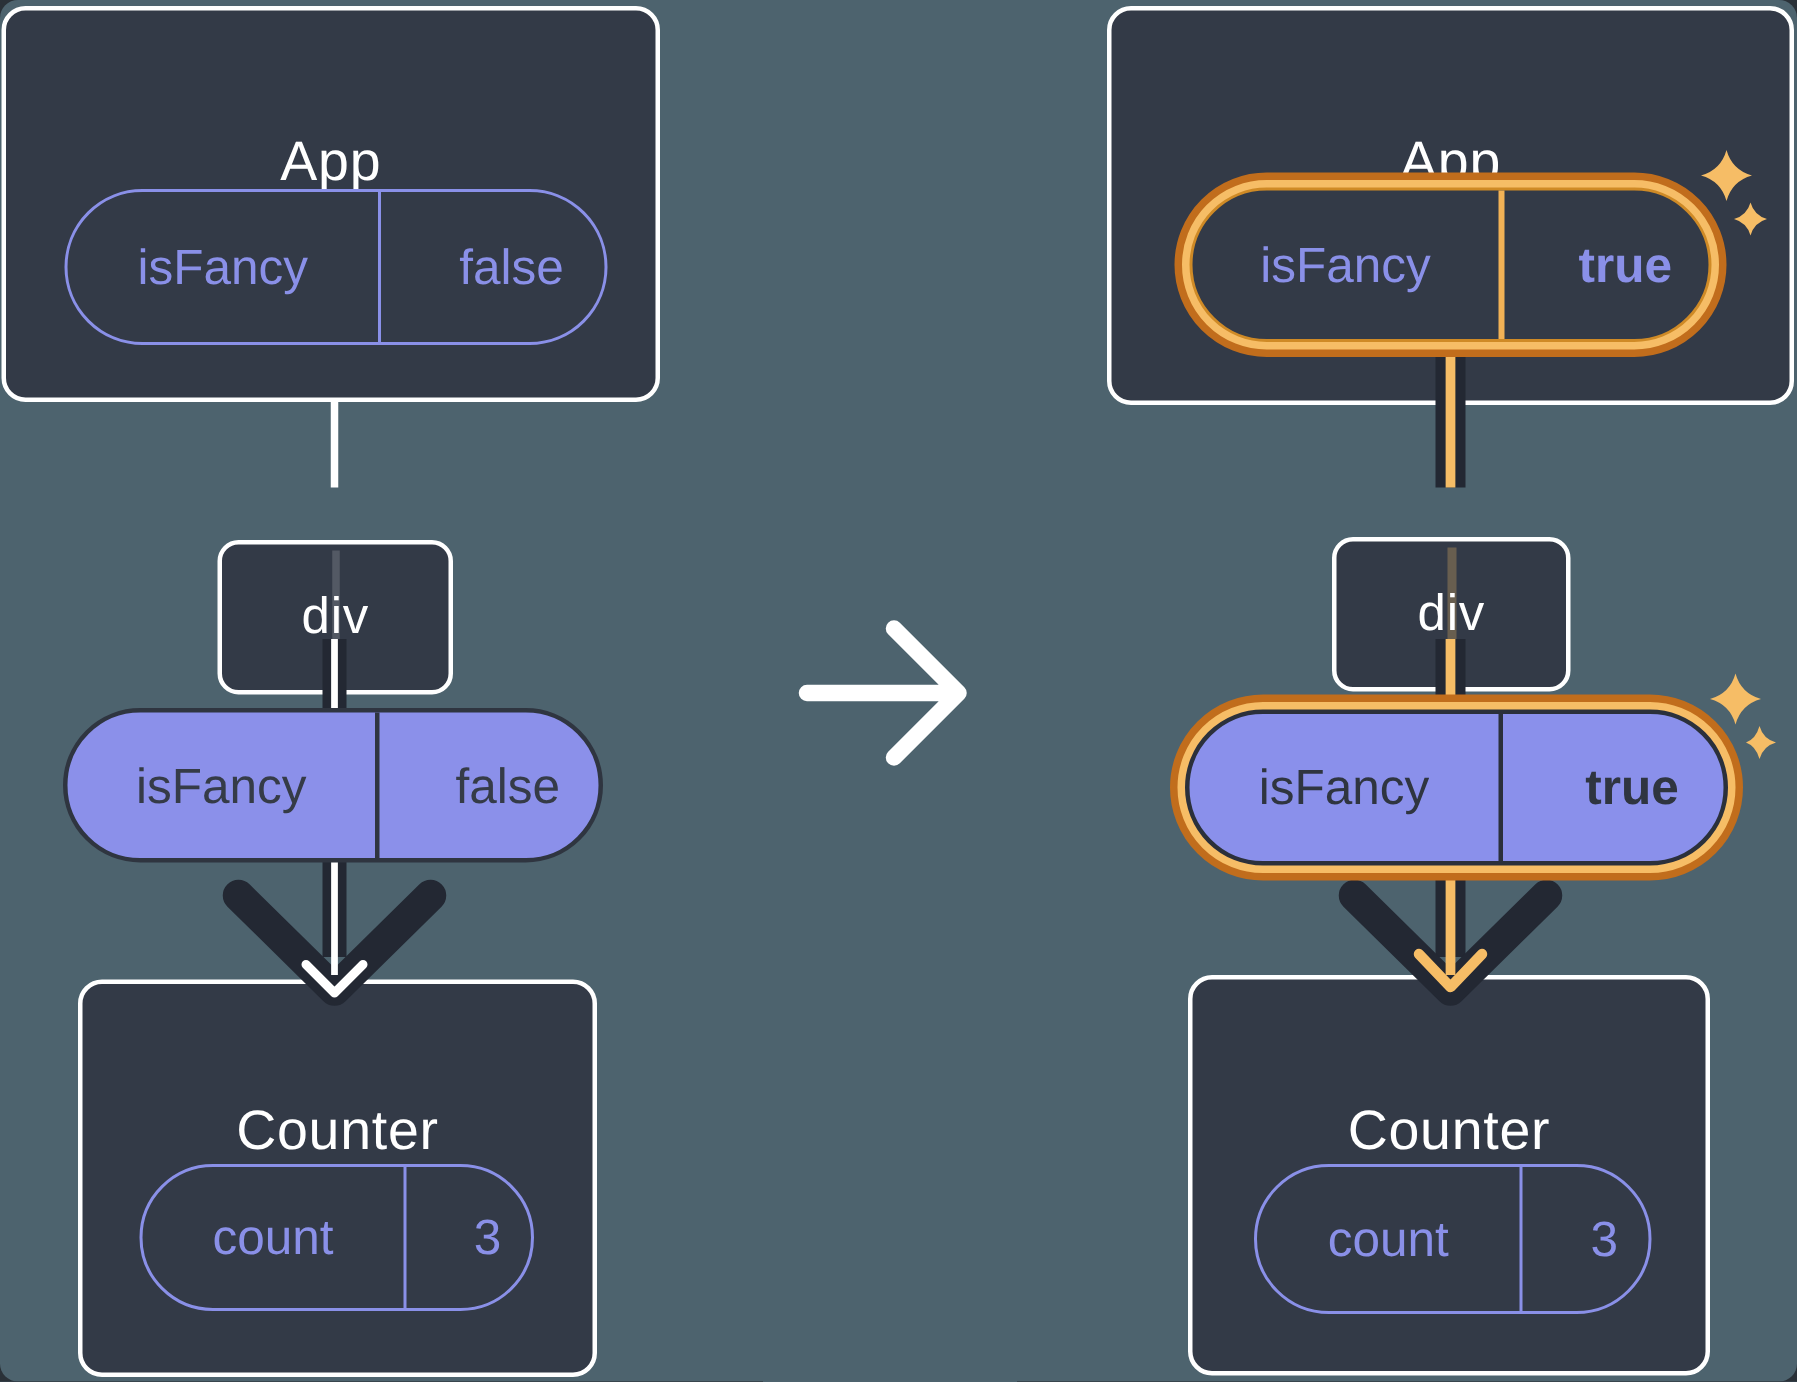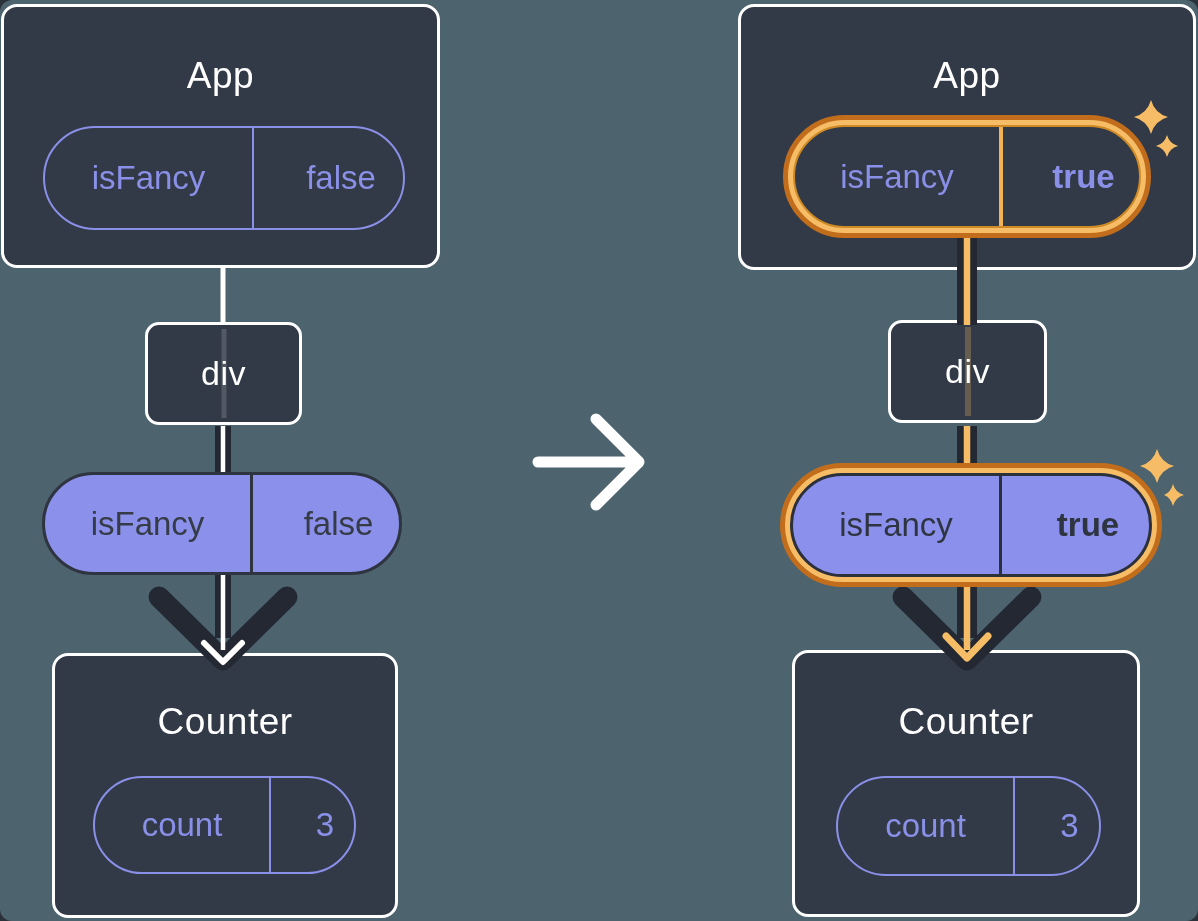--- a/index.html
+++ b/index.html
@@ -18,28 +18,29 @@
     border:3.5px solid #ffffff;
     border-radius:16px;
     box-sizing:border-box;
   }
   .card-title{
     position:absolute;left:0;right:0;
     text-align:center;
     color:#ffffff;
     font-size:37px;font-weight:500;line-height:1;
     letter-spacing:0.5px;
+    margin-top:32px;
   }
   .app-card-left   {left:1px;  top:4px;  width:439px; height:264px;}
   .app-card-right  {left:738px;top:4px;  width:458px; height:266px;}
   .div-card-left   {left:145px;top:322px;width:157px; height:103px;border-radius:14px;}
   .div-card-right  {left:888px;top:320px;width:159px; height:103px;border-radius:14px;}
   .counter-card-left {left:52px; top:653px;width:346px;height:265px;}
   .counter-card-right{left:792px;top:650px;width:348px;height:267px;}
-  .div-card-left,.div-card-right{display:flex;align-items:center;justify-content:center;}
+  .div-card-left,.div-card-right{display:flex;align-items:center;justify-content:center;margin-top:38px;}
   .div-label{
     position:relative;
     color:#ffffff;font-size:34px;font-weight:500;letter-spacing:0.5px;
   }
   .ghost-line{
     position:absolute;top:4px;bottom:4px;
     left:50%;transform:translateX(-50%);
   }
   .ghost-line.white {width:5px;background:rgba(255,255,255,0.16);}
   .ghost-line.orange{width:6px;background:rgba(246,189,102,0.28);}

